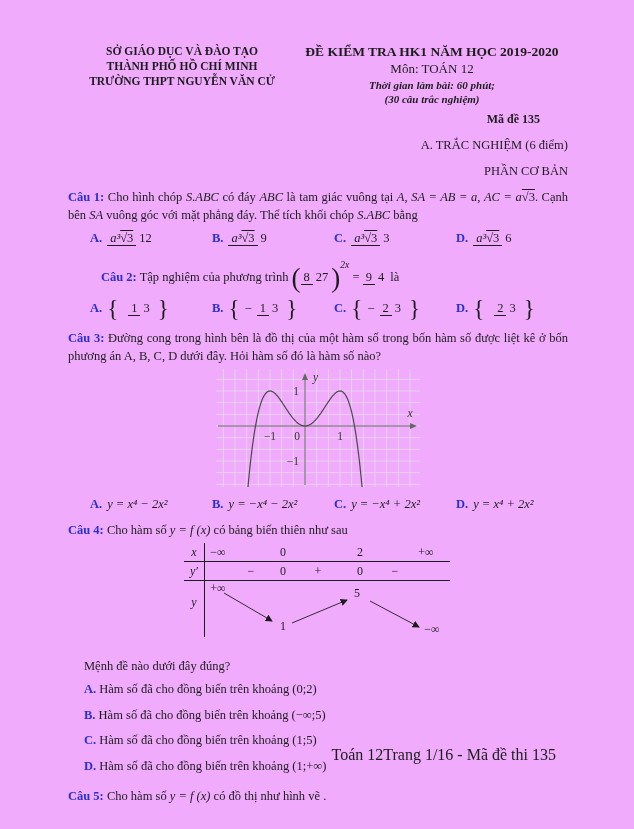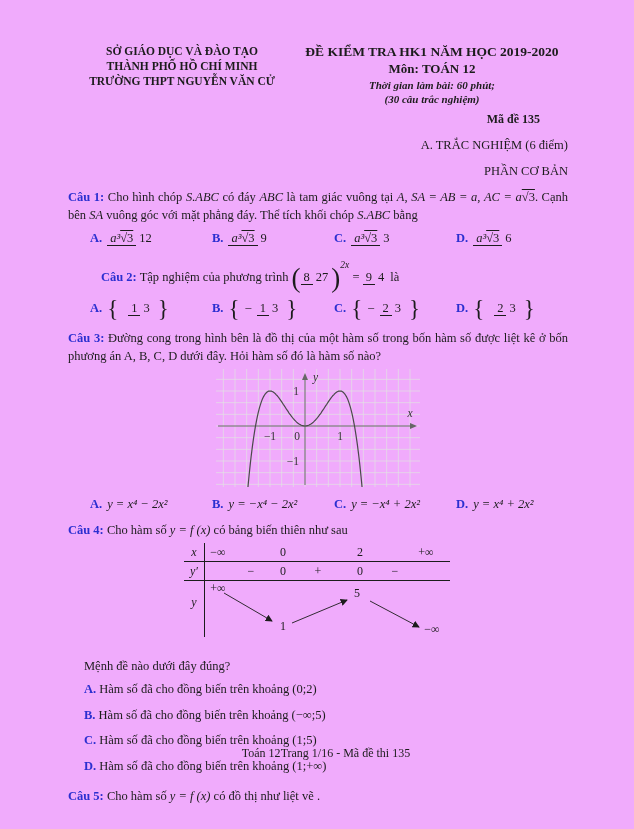--- a/index.html
+++ b/index.html
@@ -5,21 +5,21 @@
   html,body{margin:0;padding:0;background:#fff;}
   .page{position:relative;width:634px;height:829px;background:#f0abfc;overflow:hidden;
         font-family:"Liberation Serif",serif;font-size:12.5px;color:#1c1c1c;}
   .content{padding:44px 66px 0 68px;}
   
   .header{display:flex;}
   .header-left{width:228px;text-align:center;font-size:11.5px;line-height:1.32;font-weight:bold;}
   .school{}
   .header-right{flex:1;text-align:center;}
   .title{font-size:13.5px;font-weight:bold;line-height:1.25;}
-  .subject{font-size:13px;font-weight:bold;line-height:1.3;}
+  .subject{font-size:13px;font-weight:normal;line-height:1.3;}
   .time{font-style:italic;font-size:11px;line-height:1.3;font-weight:bold;}
   .made{text-align:right;padding-right:28px;font-weight:bold;font-size:12px;margin-top:6px;}
   
   .secline{margin-top:11px;font-size:12.5px;text-align:right;}
   .qpara{margin:9px 0 0 0;text-align:justify;line-height:1.45;}
   .qlabel{color:var(--accent);font-weight:bold;}
   .m{font-style:italic;}
   .rad{text-decoration:overline;}
   .letter{color:var(--accent);font-weight:bold;}
   
@@ -40,21 +40,21 @@
   .graphwrap svg{display:inline-block;}
   .gtext{font-family:"Liberation Serif",serif;font-size:11.5px;fill:#333;}
   .git{font-style:italic;}
   
   .tablewrap{text-align:center;margin-top:3px;}
   .bbt text{font-family:"Liberation Serif",serif;font-size:12px;fill:#1c1c1c;}
   .bbt .it{font-style:italic;}
   .tl{stroke:#1c1c1c;stroke-width:1;}
   .arr{stroke:#1c1c1c;stroke-width:0.9;fill:none;}
   .optline{margin:4px 0 0 16px;line-height:1.75;}
-  .footer{position:absolute;left:68px;right:66px;top:746px;display:flex;justify-content:center;font-size:12px;}
+  .footer{position:absolute;left:68px;right:66px;top:746px;display:flex;justify-content:flex-end;font-size:16px;}
   .footer .fl{padding-left:28px;}
   .footer .fr{padding-right:12px;}
 </style>
 </head>
 <body>
 
 <div class="page">
   <div class="content">
 
     <div class="header">
@@ -258,21 +258,21 @@
         <path class="arr" d="M186,58 L235,84" marker-end="url(#arw)"></path>
       </svg>
     </div>
 
     <p class="qpara" style="margin-left:16px;margin-top:16px;">Mệnh đề nào dưới đây đúng?</p>
     <p class="optline"><span class="letter">A.</span> <span>Hàm số đã cho đồng biến trên khoảng </span><span>(0;2)</span></p>
     <p class="optline"><span class="letter">B.</span> <span>Hàm số đã cho đồng biến trên khoảng </span><span>(−∞;5)</span></p>
     <p class="optline"><span class="letter">C.</span> <span>Hàm số đã cho đồng biến trên khoảng </span><span>(1;5)</span></p>
     <p class="optline"><span class="letter">D.</span> <span>Hàm số đã cho đồng biến trên khoảng </span><span>(1;+∞)</span></p>
 
-    <p class="qpara"><span class="qlabel">Câu 5:</span> <span>Cho hàm số </span><span class="m">y = f (x)</span><span> có đồ thị như liệt vẽ .</span></p>
+    <p class="qpara"><span class="qlabel">Câu 5:</span> <span>Cho hàm số </span><span class="m">y = f (x)</span><span> có đồ thị như hình vẽ .</span></p>
 
   </div>
 
   <div class="footer">
     <span class="fl">Toán 12</span>
     <span class="fr">Trang 1/16 - Mã đề thi 135</span>
   </div>
 </div>
 
 </body></html>

